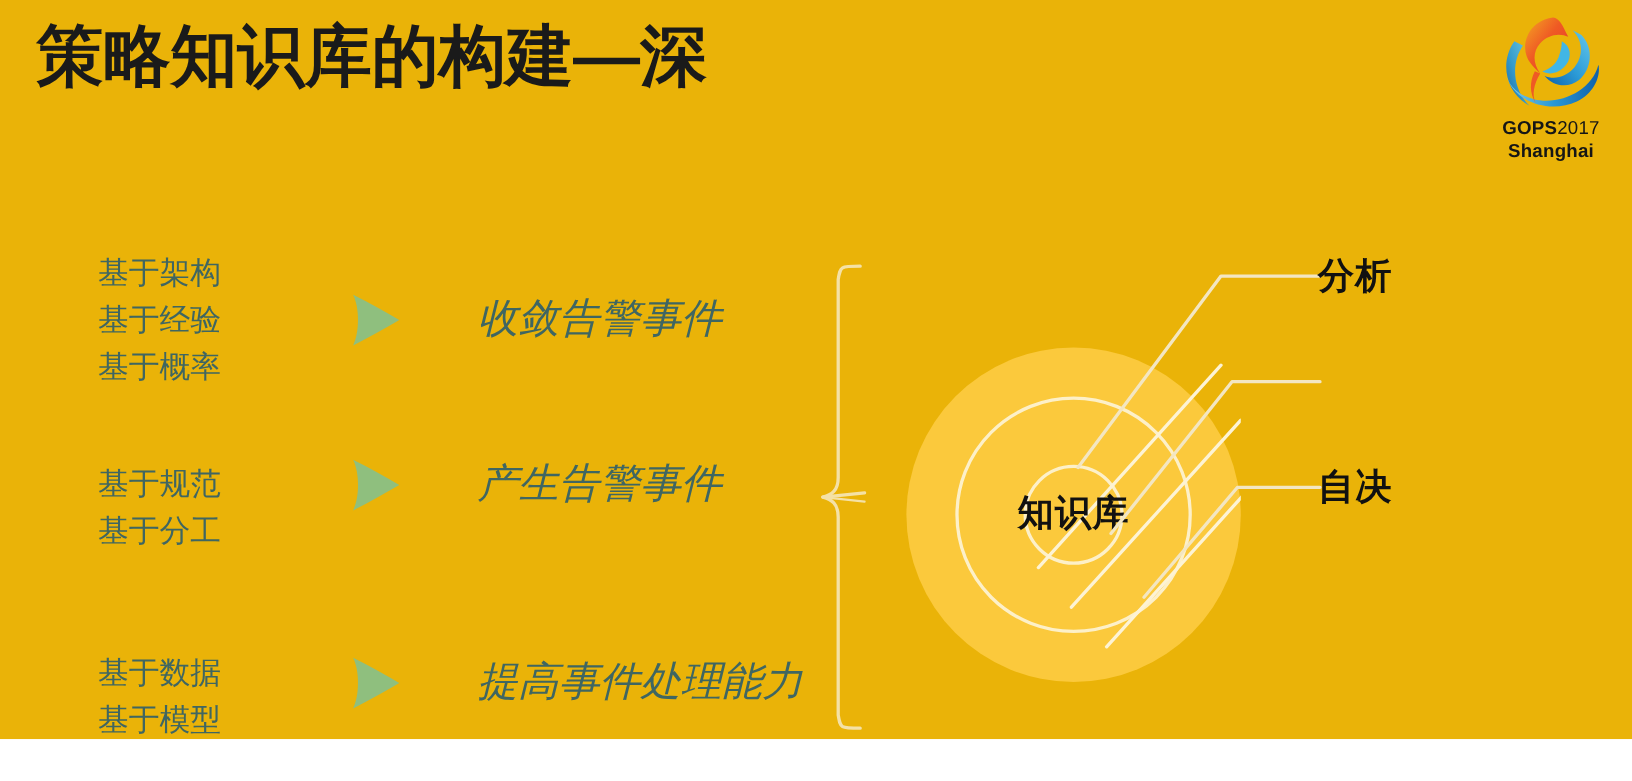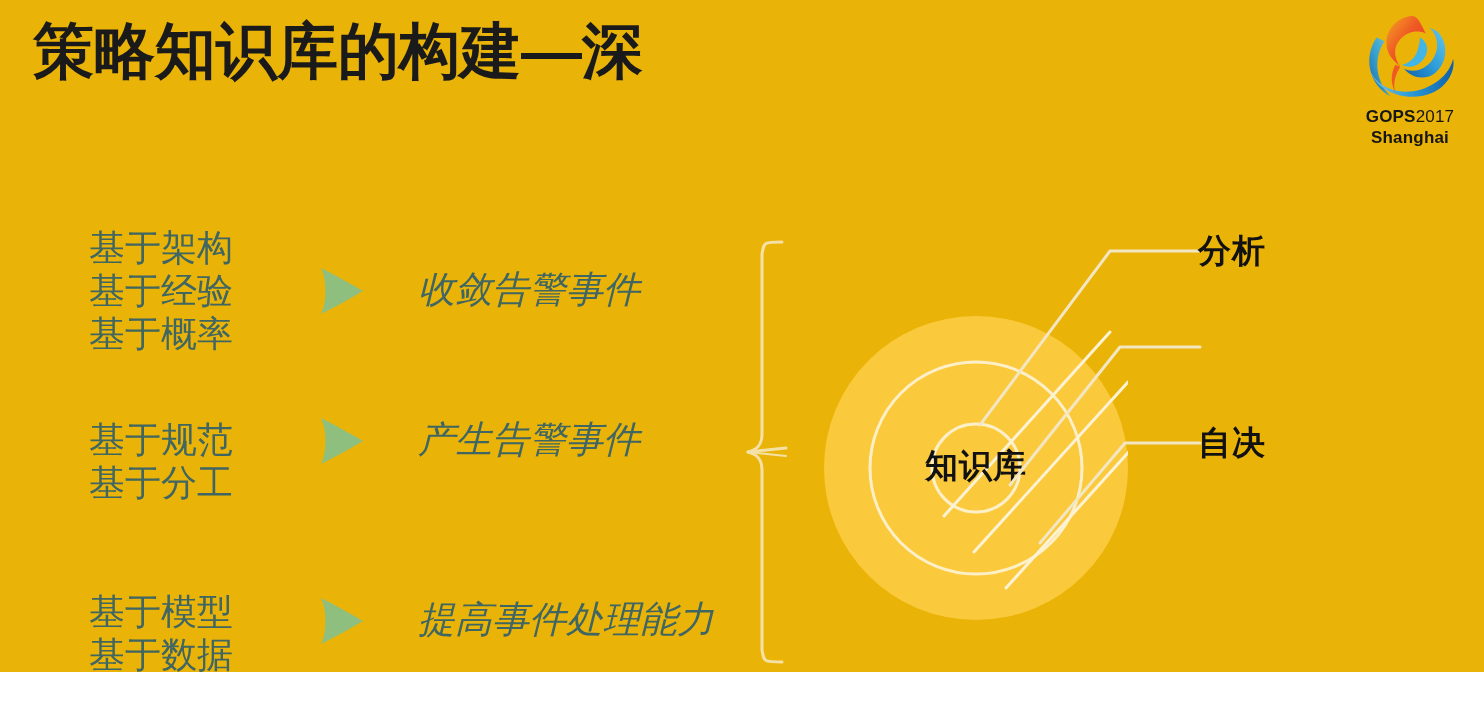--- a/index.html
+++ b/index.html
@@ -54,21 +54,21 @@
     line-height: 21px;
     letter-spacing: 0.2px;
   }
   .logo-line .yr { font-weight: 400; }
 
   
   .cond-group {
     position: absolute;
     left: 89px;
     color: #3f6662;
-    font-size: 36px;
+    font-size: 28px;
     line-height: 43px;
     font-weight: 500;
     white-space: nowrap;
   }
   .cond-line { display: block; }
 
   #cond-group-1 { top: 226px; }
   #cond-group-2 { top: 418px; }
   #cond-group-3 { top: 590px; }
 
@@ -79,21 +79,21 @@
     width: 66px;
     height: 66px;
   }
   #arrow-1 { top: 258px; }
   #arrow-2 { top: 408px; }
   #arrow-3 { top: 588px; }
 
   
   .outcome {
     position: absolute;
-    left: 418px;
+    left: 434px;
     color: #3f6662;
     font-size: 37px;
     line-height: 46px;
     font-weight: 500;
     font-style: italic;
     white-space: nowrap;
   }
   #outcome-1 { top: 267px; }
   #outcome-2 { top: 417px; }
   #outcome-3 { top: 597px; font-style: italic; }
@@ -222,22 +222,22 @@
   <div class="cond-group" id="cond-group-2">
     <span class="cond-line">基于规范</span>
     <span class="cond-line">基于分工</span>
   </div>
   <svg class="arrow" id="arrow-2" viewBox="0 0 66 66">
     <path d="M14 10 C 20 22, 20 44, 14 56 C 30 48, 44 40, 56 33 C 44 26, 30 18, 14 10 Z" fill="#8fbf7e"></path>
   </svg>
   <div class="outcome" id="outcome-2">产生告警事件</div>
 
   <div class="cond-group" id="cond-group-3">
+    <span class="cond-line">基于数据</span>
     <span class="cond-line">基于模型</span>
-    <span class="cond-line">基于数据</span>
   </div>
   <svg class="arrow" id="arrow-3" viewBox="0 0 66 66">
     <path d="M14 10 C 20 22, 20 44, 14 56 C 30 48, 44 40, 56 33 C 44 26, 30 18, 14 10 Z" fill="#8fbf7e"></path>
   </svg>
   <div class="outcome" id="outcome-3">提高事件处理能力</div>
 
   <svg id="brace" viewBox="0 0 60 428">
     <path d="M40 4 C 22 4, 22 4, 20 16 L20 196 C 20 208, 14 212, 6 214 C 14 216, 20 220, 20 232 L20 412 C 22 424, 22 424, 40 424" fill="none" stroke="#f4e1a6" stroke-width="3" stroke-linecap="round" stroke-linejoin="round"></path>
     <path d="M6 214 L 44 210" fill="none" stroke="#f4e1a6" stroke-width="3" stroke-linecap="round"></path>
     <path d="M6 214 L 44 218" fill="none" stroke="#f4e1a6" stroke-width="2" stroke-linecap="round"></path>

